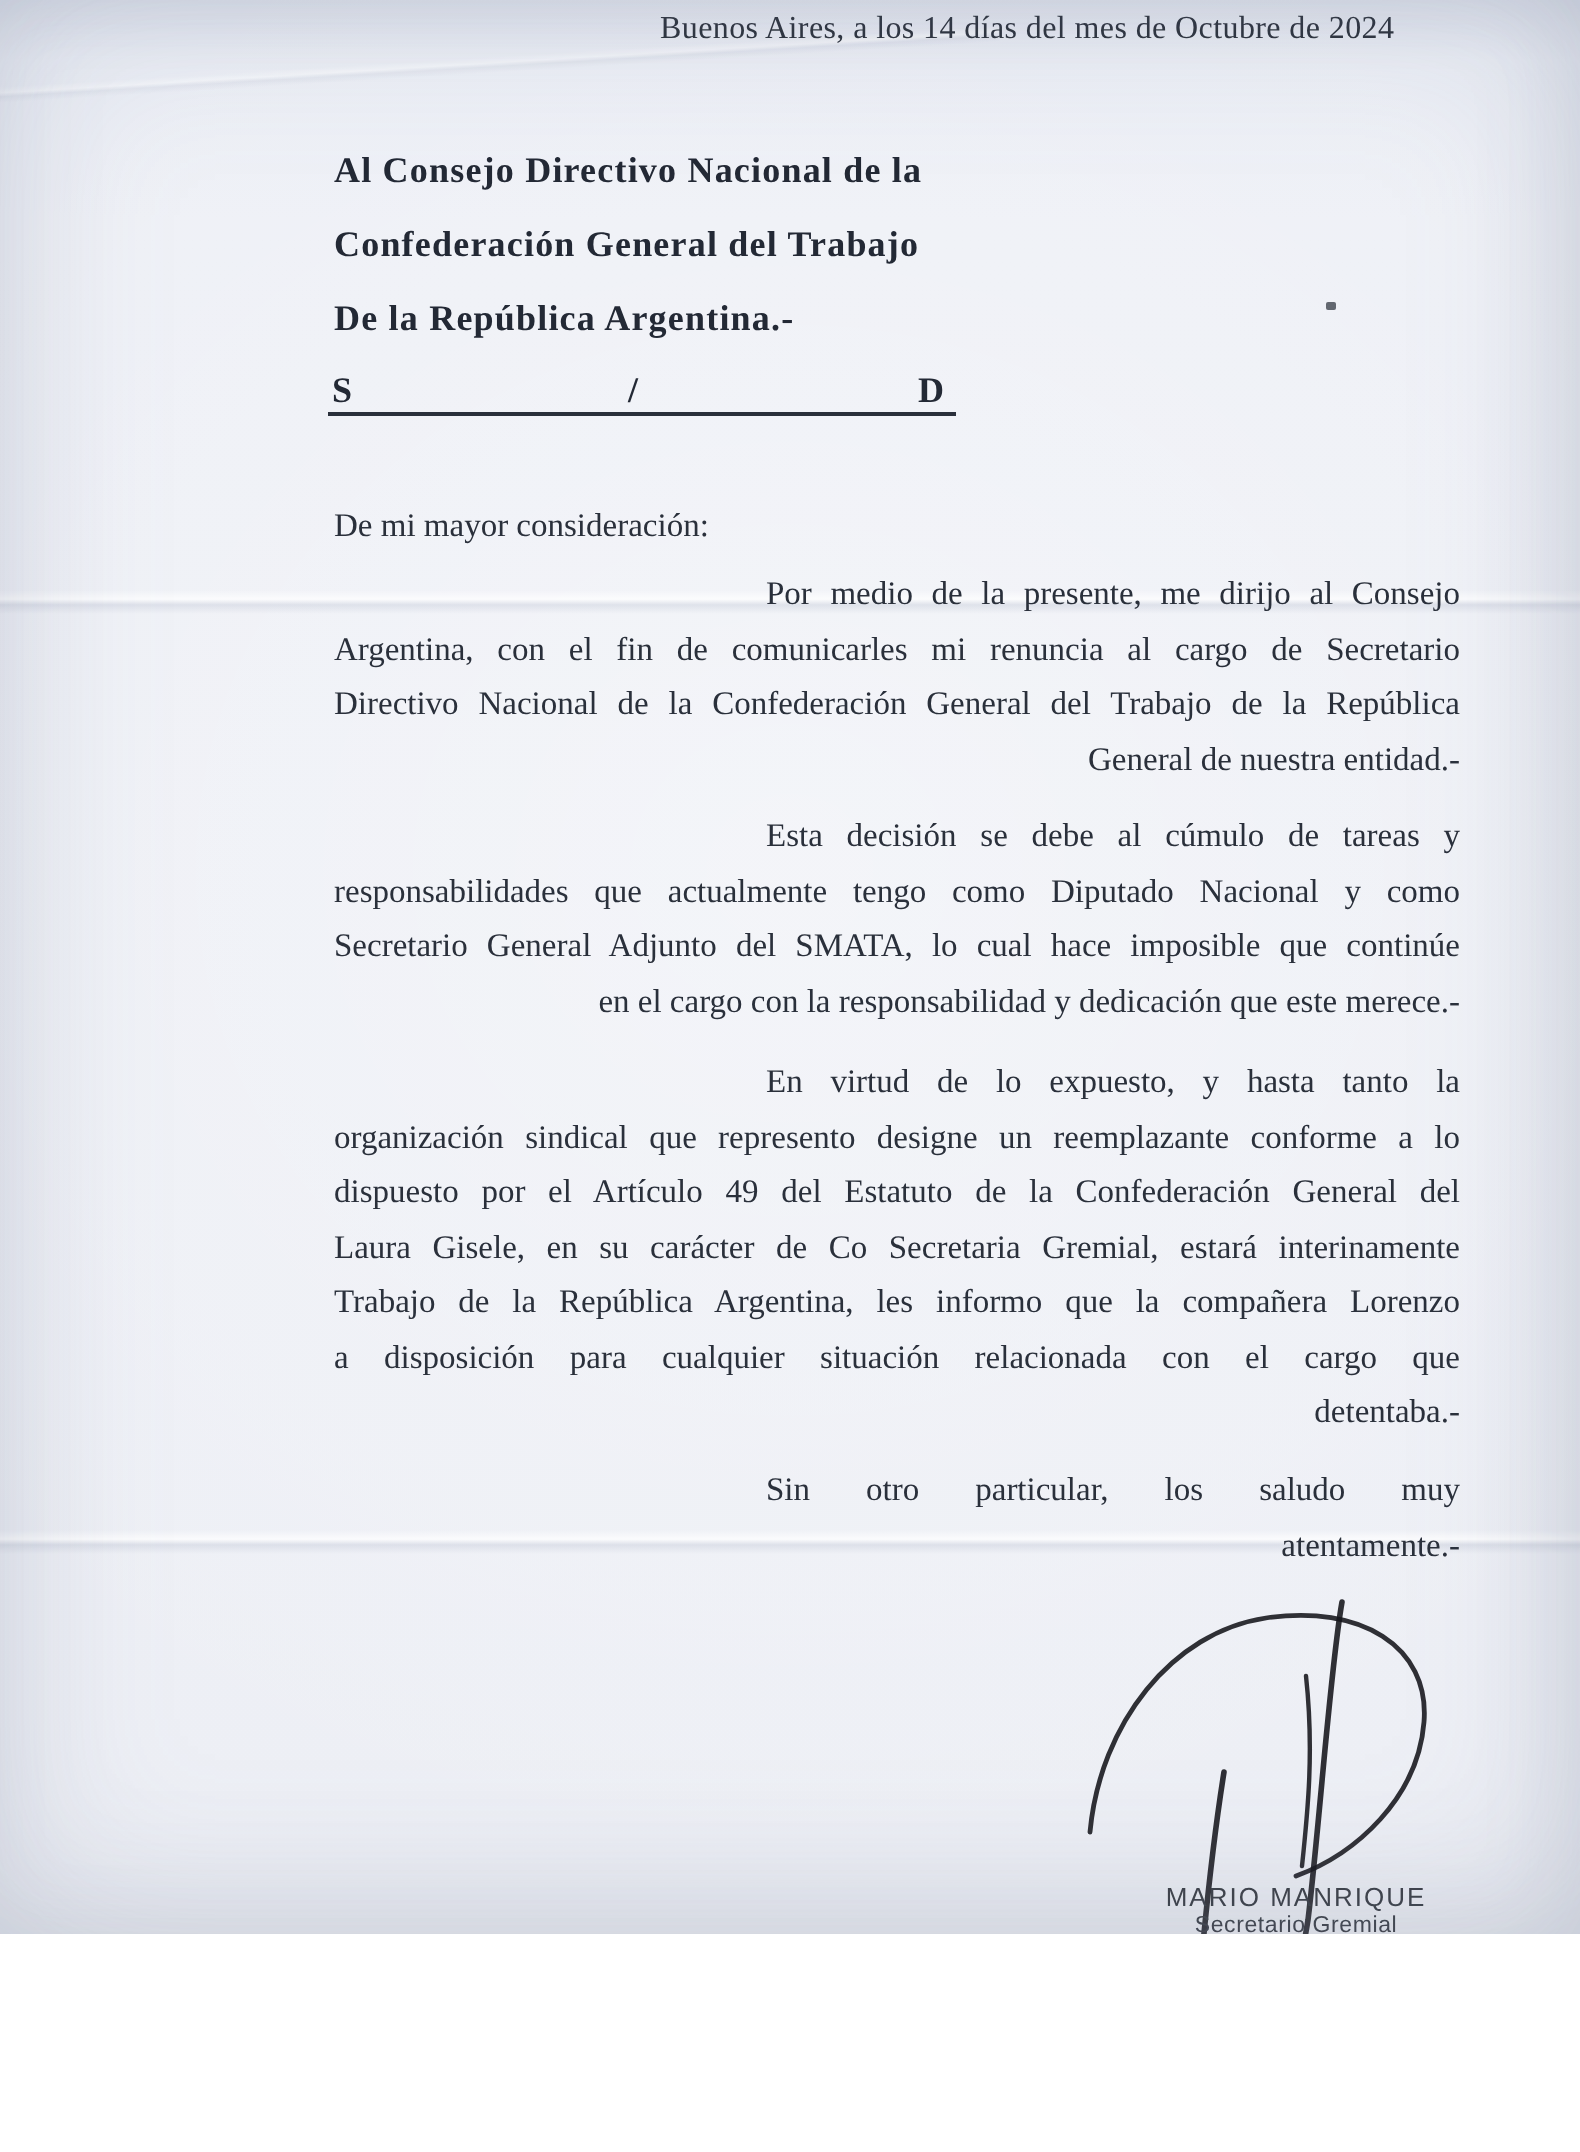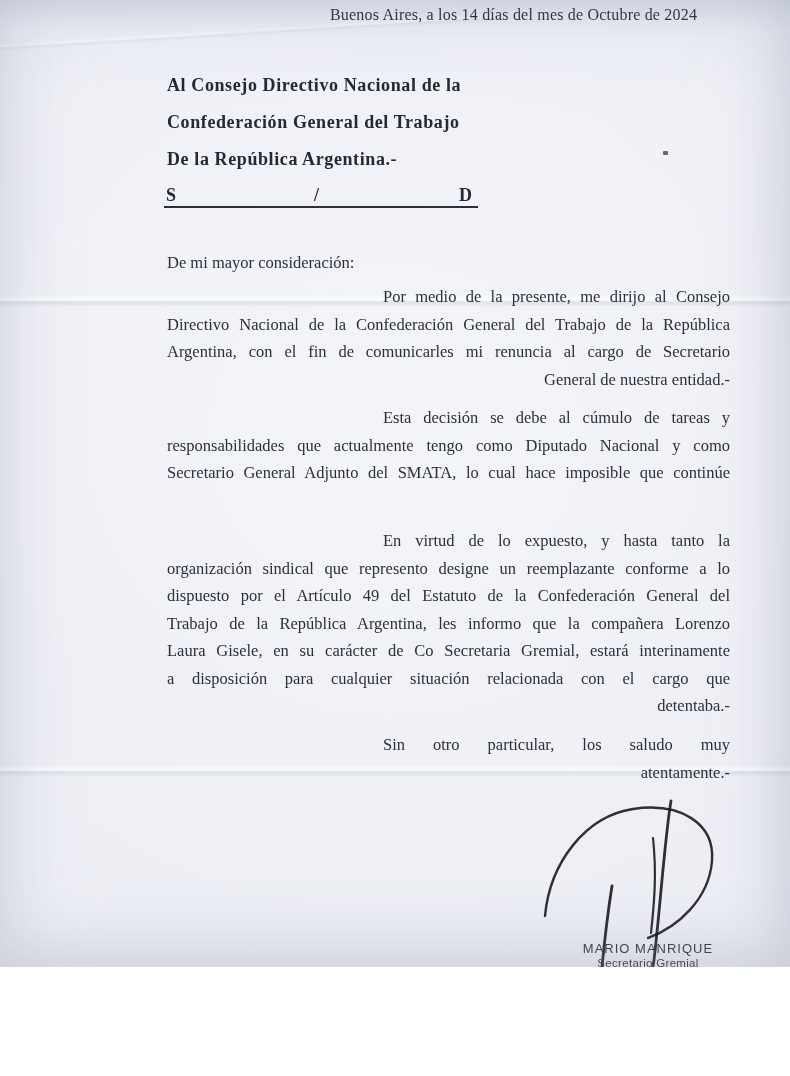--- a/index.html
+++ b/index.html
@@ -68,37 +68,38 @@
   <div class="sd">
     <span class="s">S</span>
     <span class="slash">/</span>
     <span class="d">D</span>
   </div>
 
   <div class="salutation">De mi mayor consideración:</div>
 
   <div class="para p1">
     <div class="jline indent">Por medio de la presente, me dirijo al Consejo</div>
+    <div class="jline">Argentina, con el fin de comunicarles mi renuncia al cargo de Secretario</div>
     <div class="jline">Directivo Nacional de la Confederación General del Trabajo de la República</div>
-    <div class="jline">Argentina, con el fin de comunicarles mi renuncia al cargo de Secretario</div>
     <div class="lline">General de nuestra entidad.-</div>
   </div>
 
   <div class="para p2">
     <div class="jline indent">Esta decisión se debe al cúmulo de tareas y</div>
     <div class="jline">responsabilidades que actualmente tengo como Diputado Nacional y como</div>
     <div class="jline">Secretario General Adjunto del SMATA, lo cual hace imposible que continúe</div>
+    <div class="lline">en el cargo con la responsabilidad y dedicación que este merece.-</div>
   </div>
 
   <div class="para p3">
     <div class="jline indent">En virtud de lo expuesto, y hasta tanto la</div>
     <div class="jline">organización sindical que represento designe un reemplazante conforme a lo</div>
     <div class="jline">dispuesto por el Artículo 49 del Estatuto de la Confederación General del</div>
+    <div class="jline">Laura Gisele, en su carácter de Co Secretaria Gremial, estará interinamente</div>
     <div class="jline">Trabajo de la República Argentina, les informo que la compañera Lorenzo</div>
-    <div class="jline">Laura Gisele, en su carácter de Co Secretaria Gremial, estará interinamente</div>
     <div class="jline">a disposición para cualquier situación relacionada con el cargo que</div>
     <div class="lline">detentaba.-</div>
   </div>
 
   <div class="para pc">
     <div class="jline indent">Sin otro particular, los saludo muy</div>
     <div class="lline">atentamente.-</div>
   </div>
 
   <svg class="sig-svg" width="790" height="1076" viewBox="0 0 790 1076">

